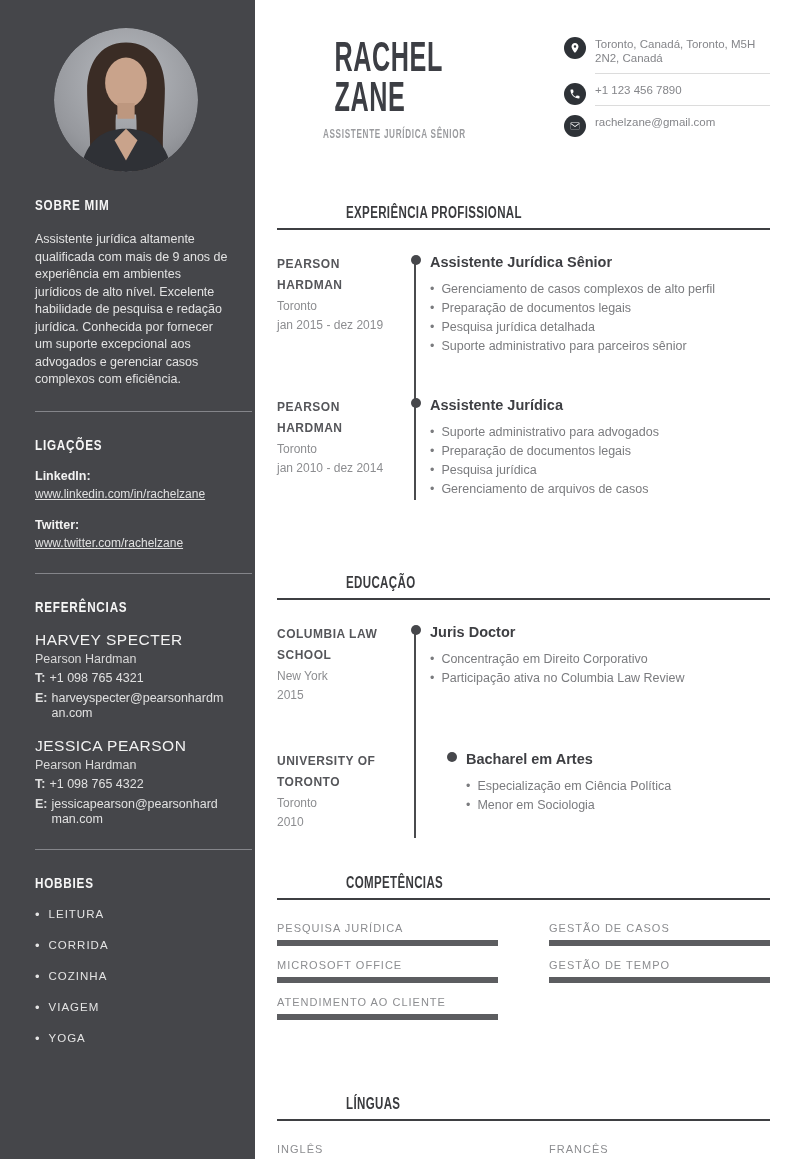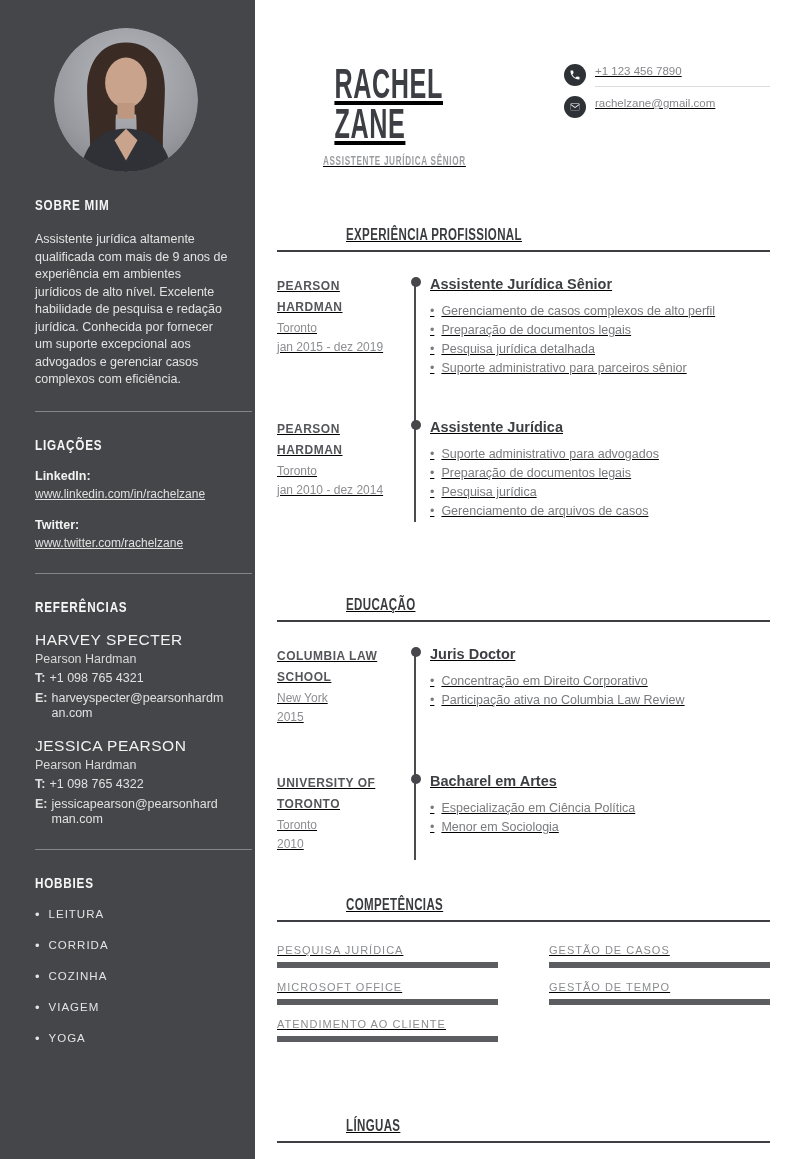--- a/index.html
+++ b/index.html
@@ -19,21 +19,21 @@
   .link-url { display:inline-block; margin-top:4px; font-size:12px; color:#E0E0E0; text-decoration:underline; cursor:pointer; word-break:break-all; }
   .ref-name { font-size:15.5px; font-weight:400; letter-spacing:0.5px; color:#F2F2F2; margin-top:16px; }
   .ref-company { font-size:12.5px; color:#D8D8D8; margin-top:3px; }
   .ref-line { display:flex; font-size:12.5px; color:#E0E0E0; margin-top:5px; line-height:15px; }
   .ref-line .lbl { font-weight:bold; margin-right:4px; }
   .ref-line .val { word-break:break-all; }
   .hobby-item { display:flex; align-items:center; font-size:11.5px; letter-spacing:1px; color:#E4E4E4; margin-top:16px; }
   .hobby-item::before { content:"•"; margin-right:8px; font-size:13px; color:#E4E4E4; }
 
   
-  .main { flex:1; background:#fff; padding:64px 24px 0 22px;text-decoration:underline; }
+  .main { flex:1; background:#fff; padding:37px 24px 0 22px; }
   .header-row { display:flex; }
   .name-block { flex:1; }
   .name-line { font-size:42px; line-height:40px; font-weight:bold; color:#3C3E44; letter-spacing:1px; transform:scaleX(0.6); }
   .job-title { margin-top:10px; font-size:12px; font-weight:bold; letter-spacing:1px; color:#9B9C9F; transform:scaleX(0.68); }
   .contact-block { width:206px; }
   .contact-row { display:flex; margin-bottom:9px; }
   .icon-circle { width:22px; height:22px; min-width:22px; border-radius:50%; background:#2E3237; display:flex; align-items:center; justify-content:center; margin-right:9px; }
   .icon-circle svg { width:12px; height:12px; fill:#fff; }
   .contact-text { flex:1; font-size:11.5px; line-height:14px; color:#85868A; padding-bottom:8px; border-bottom:1px solid #DCDCDC; }
   .contact-row:last-child .contact-text { border-bottom:none; }
@@ -58,21 +58,21 @@
 
   .grid-2 { display:grid; grid-template-columns:1fr 1fr; column-gap:51px; margin-top:22px; }
   .meter { margin-bottom:13px; }
   .meter-label { font-size:11px; letter-spacing:1px; color:#8C8D90; }
   .meter-track { margin-top:6px; height:6px; background:#E1E1E1; }
   .meter-fill { height:6px; background:#5C5D60; }
 
   .mt-exp { margin-top:58px; }
   .mt-edu { margin-top:74px; }
   .edu-entries::before { bottom:-8px; }
-  .edu-entry2-gap { margin-top:48px !important; }
+  .edu-entry2-gap { margin-top:48px !important;gap:36px; }
   .mt-comp { margin-top:44px; }
   .mt-lang { margin-top:62px; }
 </style>
 </head>
 <body>
 
 <div class="page">
 
   <aside class="sidebar">
 
@@ -168,20 +168,28 @@
     <div class="header-row">
       <div class="name-block">
         <div class="name-line">RACHEL</div>
         <div class="name-line">ZANE</div>
         <div class="job-title">ASSISTENTE JURÍDICA SÊNIOR</div>
       </div>
       <div class="contact-block">
         <div class="contact-row">
           <span class="icon-circle">
             <svg viewBox="0 0 24 24">
+                <path d="M12 2C8.1 2 5 5.1 5 9c0 5.2 7 13 7 13s7-7.8 7-13c0-3.9-3.1-7-7-7zm0 9.5A2.5 2.5 0 1 1 12 6.5a2.5 2.5 0 0 1 0 5z"></path>
+              </svg>
+          </span>
+          <span class="contact-text">Toronto, Canadá, Toronto, M5H 2N2, Canadá</span>
+        </div>
+        <div class="contact-row">
+          <span class="icon-circle">
+            <svg viewBox="0 0 24 24">
                 <path d="M6.6 10.8c1.4 2.8 3.8 5.2 6.6 6.6l2.2-2.2c.3-.3.7-.4 1-.2 1.1.4 2.3.6 3.6.6.6 0 1 .4 1 1V20c0 .6-.4 1-1 1C10.6 21 3 13.4 3 4c0-.6.4-1 1-1h3.5c.6 0 1 .4 1 1 0 1.2.2 2.4.6 3.6.1.3 0 .7-.2 1l-2.3 2.2z"></path>
               </svg>
           </span>
           <span class="contact-text">+1 123 456 7890</span>
         </div>
         <div class="contact-row">
           <span class="icon-circle">
             <svg viewBox="0 0 24 24">
                 <path d="M4 5h16c.6 0 1 .4 1 1v12c0 .6-.4 1-1 1H4c-.6 0-1-.4-1-1V6c0-.6.4-1 1-1zm8 7.2L20.5 6h-17L12 12.2zM3.5 18.5h17V8l-8.5 6L3.5 8v10.5z"></path>
               </svg>

